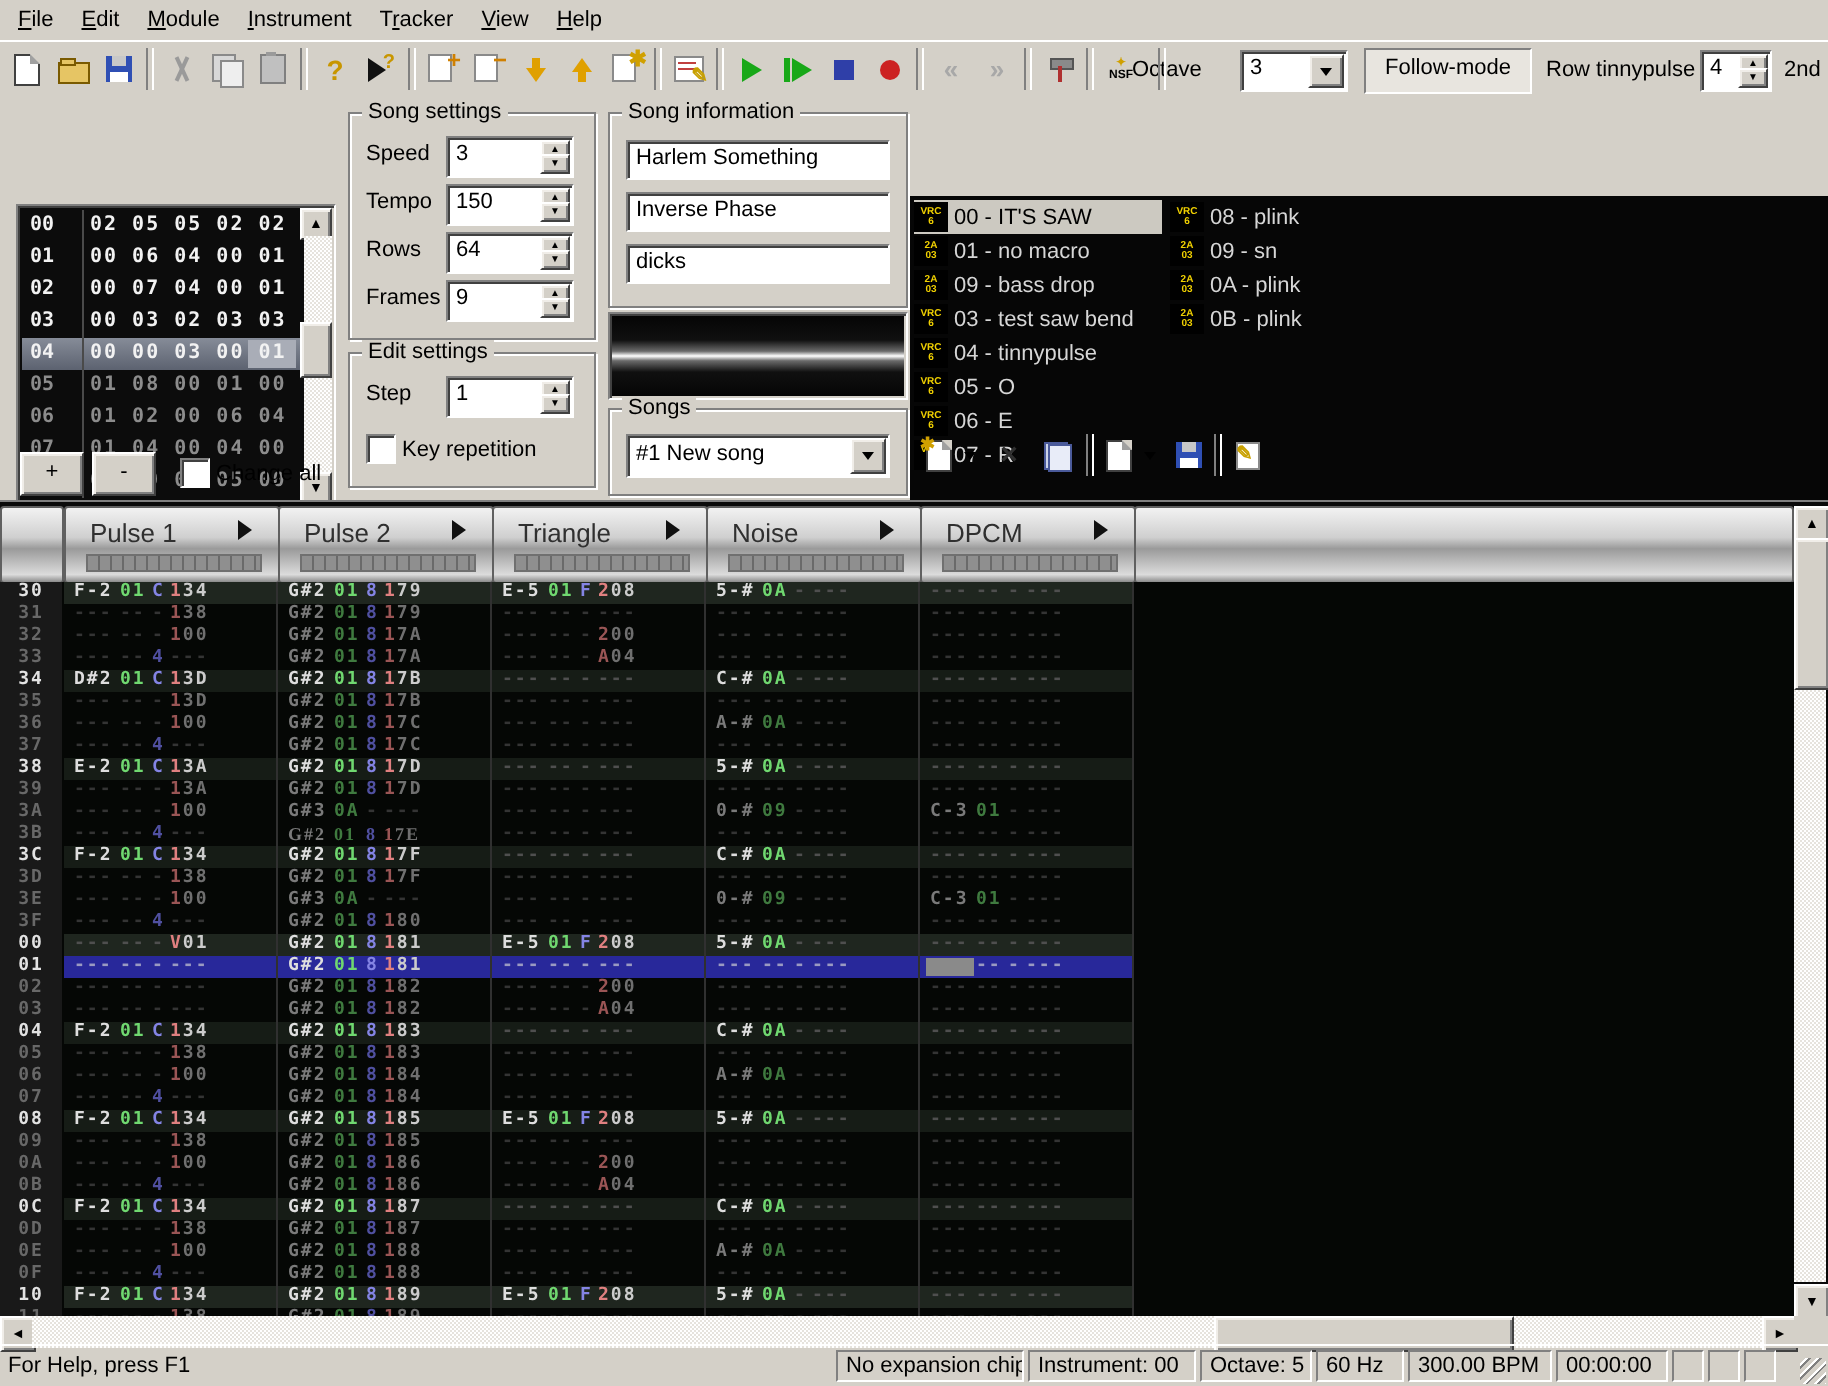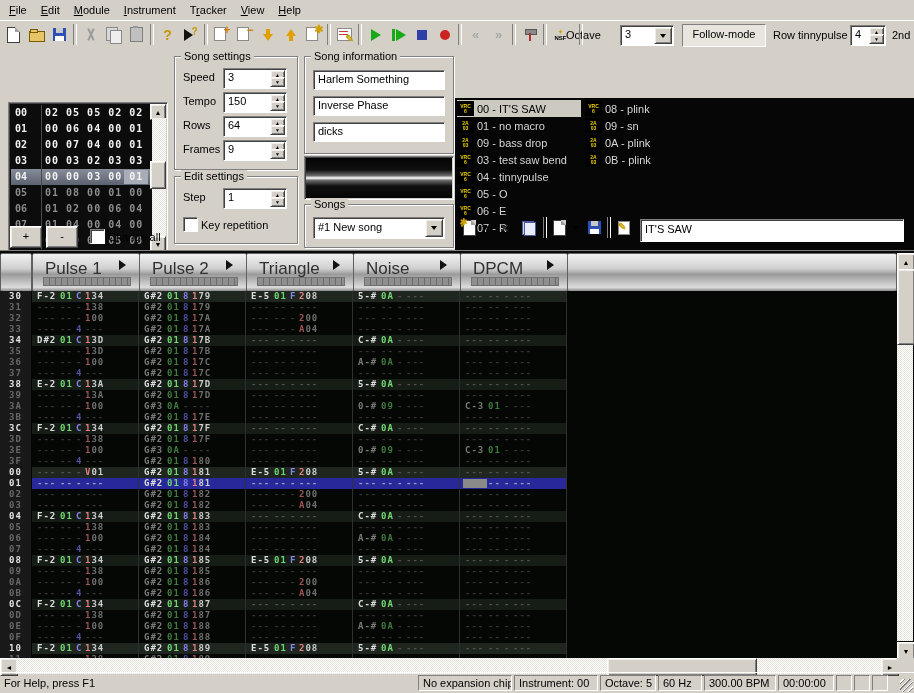--- a/index.html
+++ b/index.html
@@ -68,21 +68,21 @@
   .fbright{color:#f2f2f2;} .fdim{color:#8c8c8c;}
   .fsep{position:absolute;left:30px;top:0;bottom:0;width:1px;background:#4a4a4a;}
   
   #instpanel{left:455px;top:50px;width:459px;height:163px;background:#060606;overflow:hidden;}
   .inst{position:absolute;height:17px;display:flex;align-items:center;color:#d6d6d6;}
   .chip{width:17px;height:15px;background:#000;color:#f0d000;font-size:5px;font-weight:bold;line-height:5px;text-align:center;display:flex;flex-direction:column;justify-content:center;margin-right:3px;flex:0 0 17px;}
   .inst.sel{background:#ccc9c1;color:#000;}
   
   #pattern{left:0;top:250px;width:914px;height:423px;background:#0a0a0a;border-top:1px solid #808080;}
   .phead{position:absolute;top:2px;height:37px;background:linear-gradient(#f2f2f2,#cfcfcf 40%,#9a9a9a 55%,#dcdcdc 90%,#8a8a8a);border:1px solid #606060;border-radius:2px;}
-  .phead .pname{position:absolute;left:12px;top:5px;color:#303030;font-size:17px;}
+  .phead .pname{position:absolute;left:12px;top:5px;color:#303030;font-size:13px;}
   .phead .parrow{position:absolute;right:8px;top:6px;width:0;height:0;border:5px solid transparent;border-left:7px solid #111;}
   .meter{position:absolute;left:10px;bottom:5px;height:7px;width:86px;background:repeating-linear-gradient(90deg,#8f8f8f 0 5px,#6a6a6a 5px 6px);border:1px solid #707070;}
   #prows{position:absolute;left:0;top:40px;width:897px;height:367px;overflow:hidden;background:#050705;}
   .prow{position:relative;height:11px;font-family:"DejaVu Sans Mono",monospace;font-size:9px;font-weight:bold;line-height:11px;}
   .pnum{position:absolute;left:0;top:0;width:31px;height:11px;background:#191919;color:#686868;text-align:center;letter-spacing:1px;}
   .prow.hl1 .pnum,.prow.hl2 .pnum,.prow.cur .pnum{color:#e2e2e2;}
   .pcell{position:absolute;top:0;height:11px;white-space:nowrap;padding-left:5px;box-sizing:border-box;border-right:1px solid #303030;}
   .prow.hl1 .pcell{background:#161c16;} .prow.hl2 .pcell{background:#1f261f;}
   .prow.cur .pcell{background:#28289a;}
   .fn,.fi,.fv,.ff{display:inline-block;letter-spacing:1px;}
@@ -534,23 +534,20 @@
           <div class="caret"></div>
         </div>
       <div class="tbtn" style="left:128px;">
           <div class="ic-floppy"></div>
         </div>
       <div class="tsep" style="left:152px;"></div>
       <div class="tbtn" style="left:157px;">
           <div class="ic-pgray" style="background:#fff;"></div>
           <span class="ovl" style="left:6px;top:5px;color:#c8a000;font-size:10px;">✎</span>
         </div>
-      <div class="field abs" style="left:185px;top:5px;width:262px;height:21px;">
-        <span style="position:absolute;left:4px;top:3px;">IT'S SAW</span>
-      </div>
     </div>
   </div>
 
   <div id="pattern" class="abs">
     <div id="pheads">
         <div class="phead" style="left:0;width:30px;"></div>
         <div class="phead" style="left:32px;width:106px;">
           <span class="pname">Pulse 1</span>
           <div class="parrow"></div>
           <div class="meter"></div>
@@ -662,21 +659,21 @@
           <span class="pnum">3A</span>
           <div class="pcell" style="left:32px;width:107px;"><span class="fn"><span class="cd">---</span></span><span class="fi"><span class="cd">--</span></span><span class="fv"><span class="cd">-</span></span><span class="ff"><span class="cl">1</span><span class="cp">00</span></span></div>
           <div class="pcell" style="left:139px;width:107px;"><span class="fn"><span class="cn">G#3</span></span><span class="fi"><span class="ci">0A</span></span><span class="fv"><span class="cd">-</span></span><span class="ff"><span class="cd">---</span></span></div>
           <div class="pcell" style="left:246px;width:107px;"><span class="fn"><span class="cd">---</span></span><span class="fi"><span class="cd">--</span></span><span class="fv"><span class="cd">-</span></span><span class="ff"><span class="cd">---</span></span></div>
           <div class="pcell" style="left:353px;width:107px;"><span class="fn"><span class="cn">0-#</span></span><span class="fi"><span class="ci">09</span></span><span class="fv"><span class="cd">-</span></span><span class="ff"><span class="cd">---</span></span></div>
           <div class="pcell" style="left:460px;width:107px;"><span class="fn"><span class="cn">C-3</span></span><span class="fi"><span class="ci">01</span></span><span class="fv"><span class="cd">-</span></span><span class="ff"><span class="cd">---</span></span></div>
         </div>
         <div class="prow">
           <span class="pnum">3B</span>
           <div class="pcell" style="left:32px;width:107px;"><span class="fn"><span class="cd">---</span></span><span class="fi"><span class="cd">--</span></span><span class="fv"><span class="cv">4</span></span><span class="ff"><span class="cd">---</span></span></div>
-          <div class="pcell" style="left:139px;width:107px;"><span class="fn"><span class="cn">G#2</span></span><span class="fi"><span class="ci">01</span></span><span class="fv"><span class="cv">8</span></span><span class="ff"><span class="cl">1</span><span class="cp">7E</span></span></div>
+          <div class="pcell" style="left:139px;width:107px;font-family:Liberation Serif, serif;"><span class="fn"><span class="cn">G#2</span></span><span class="fi"><span class="ci">01</span></span><span class="fv"><span class="cv">8</span></span><span class="ff"><span class="cl">1</span><span class="cp">7E</span></span></div>
           <div class="pcell" style="left:246px;width:107px;"><span class="fn"><span class="cd">---</span></span><span class="fi"><span class="cd">--</span></span><span class="fv"><span class="cd">-</span></span><span class="ff"><span class="cd">---</span></span></div>
           <div class="pcell" style="left:353px;width:107px;"><span class="fn"><span class="cd">---</span></span><span class="fi"><span class="cd">--</span></span><span class="fv"><span class="cd">-</span></span><span class="ff"><span class="cd">---</span></span></div>
           <div class="pcell" style="left:460px;width:107px;"><span class="fn"><span class="cd">---</span></span><span class="fi"><span class="cd">--</span></span><span class="fv"><span class="cd">-</span></span><span class="ff"><span class="cd">---</span></span></div>
         </div>
         <div class="prow hl1">
           <span class="pnum">3C</span>
           <div class="pcell" style="left:32px;width:107px;"><span class="fn"><span class="cn">F-2</span></span><span class="fi"><span class="ci">01</span></span><span class="fv"><span class="cv">C</span></span><span class="ff"><span class="cl">1</span><span class="cp">34</span></span></div>
           <div class="pcell" style="left:139px;width:107px;"><span class="fn"><span class="cn">G#2</span></span><span class="fi"><span class="ci">01</span></span><span class="fv"><span class="cv">8</span></span><span class="ff"><span class="cl">1</span><span class="cp">7F</span></span></div>
           <div class="pcell" style="left:246px;width:107px;"><span class="fn"><span class="cd">---</span></span><span class="fi"><span class="cd">--</span></span><span class="fv"><span class="cd">-</span></span><span class="ff"><span class="cd">---</span></span></div>
           <div class="pcell" style="left:353px;width:107px;"><span class="fn"><span class="cn">C-#</span></span><span class="fi"><span class="ci">0A</span></span><span class="fv"><span class="cd">-</span></span><span class="ff"><span class="cd">---</span></span></div>

